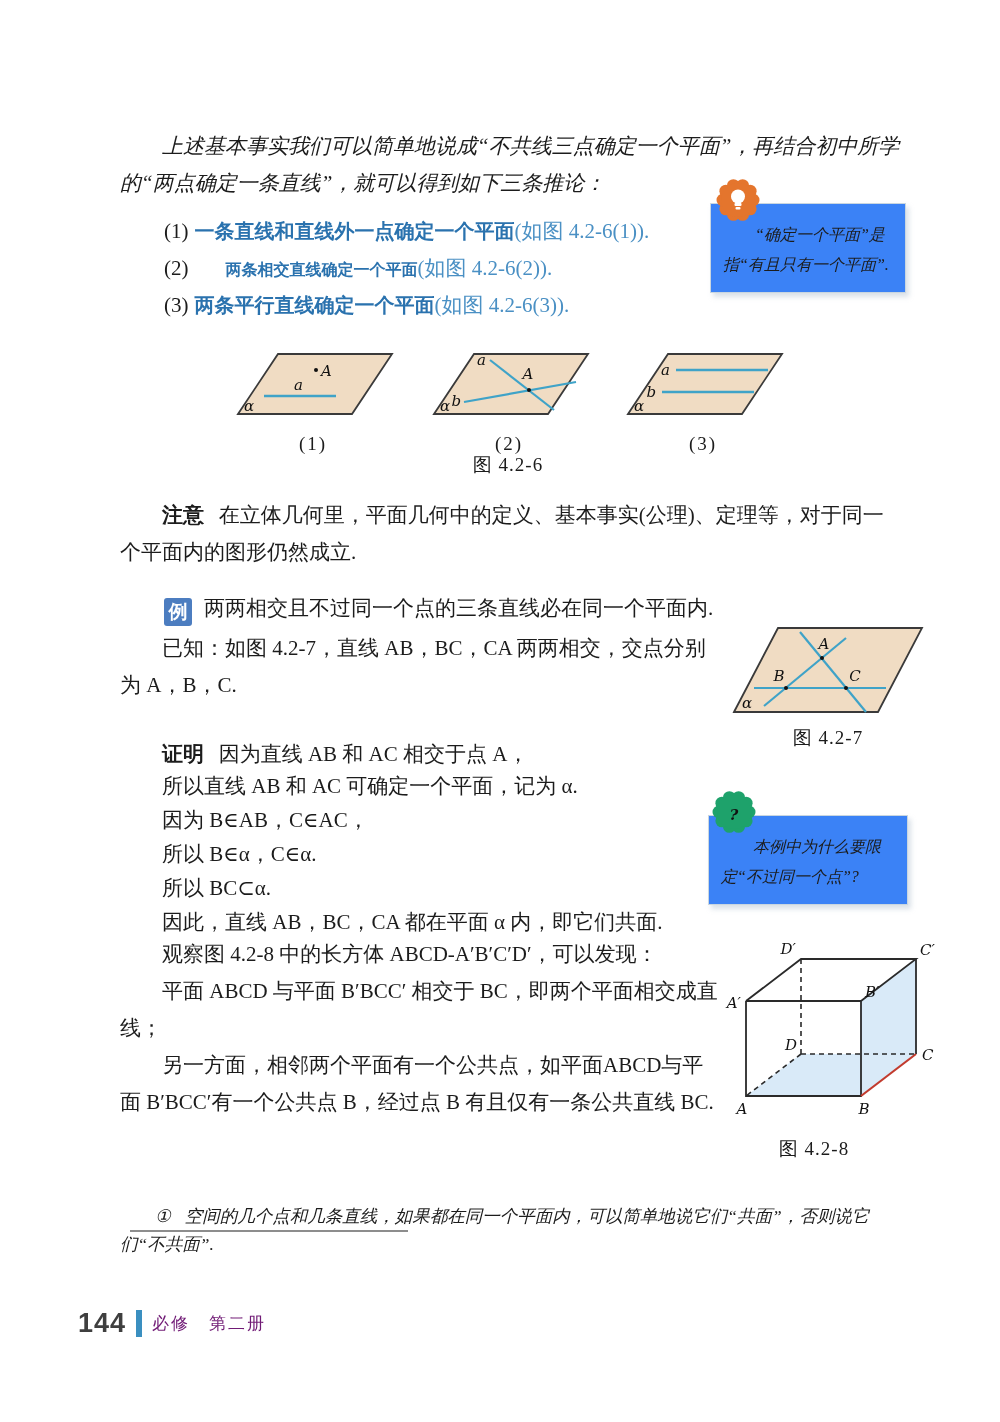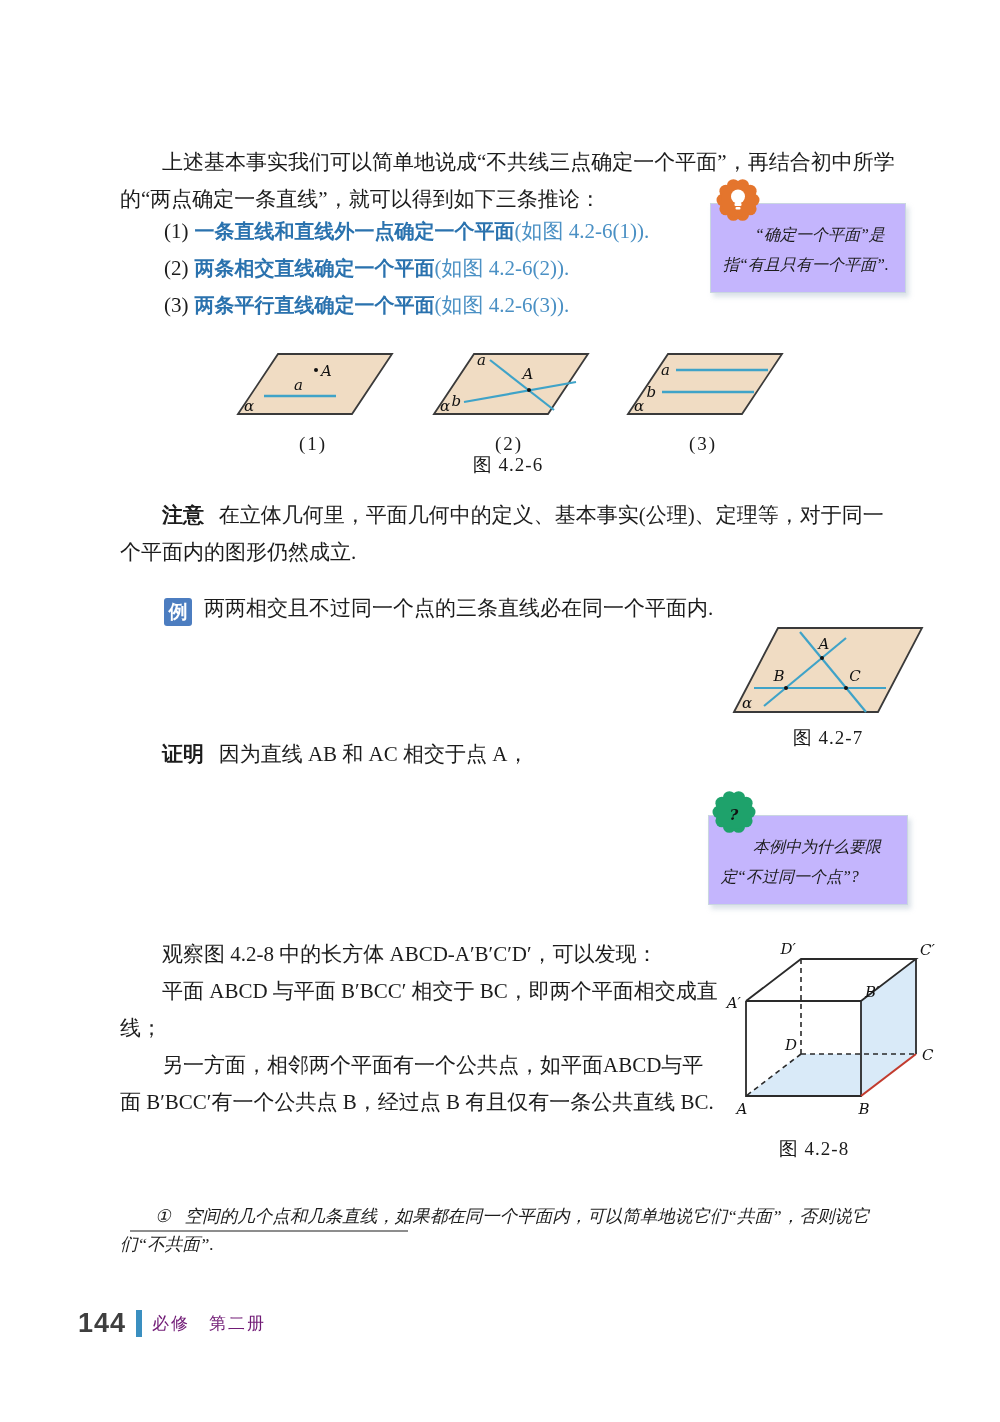--- a/index.html
+++ b/index.html
@@ -8,21 +8,21 @@
   .abs{position:absolute;}
   .body-text{font-size:21px;line-height:37px;}
   .indent{text-indent:2em;}
   p{margin:0;}
   .hei{font-family:"Liberation Sans","DejaVu Sans",sans-serif;font-weight:bold;}
   .blue-bold{color:#2a72ae;font-family:"Liberation Sans","DejaVu Sans",sans-serif;font-weight:bold;}
   .blue-light{color:#4a90c4;}
   .coro-line{height:37px;white-space:nowrap;}
   .coro-num{margin-right:6px;}
   
-  .side-box{background:#c4b5fd;border:1px solid #c9d6e0;box-shadow:3px 4px 5px rgba(150,170,190,.35);
+  .side-box{background:#3b82f6;border:1px solid #c9d6e0;box-shadow:3px 4px 5px rgba(150,170,190,.35);
             padding:16px 12px 12px;font-size:16px;line-height:30px;font-style:italic;}
   .badge-icon{width:44px;height:44px;z-index:3;}
   
   .ex-badge{display:inline-block;width:28px;height:28px;background:#4c7dc0;color:#fff;border-radius:3px;
             font-family:"Liberation Sans","DejaVu Sans",sans-serif;font-weight:bold;font-size:19px;
             line-height:28px;text-align:center;vertical-align:-3px;margin-right:12px;text-indent:0;}
   
   .fig-label{font-size:19px;text-align:center;margin-top:6px;letter-spacing:2px;}
   .fig-caption{font-size:19px;text-align:center;letter-spacing:1px;}
   svg text{font-family:"DejaVu Serif","Liberation Serif",serif;font-style:italic;font-size:15px;fill:#111;}
@@ -34,28 +34,28 @@
   .footer{display:flex;align-items:center;font-family:"Liberation Sans","DejaVu Sans",sans-serif;}
   .footer-num{font-size:27px;font-weight:700;color:#3f3f3f;letter-spacing:1px;}
   .footer-bar{width:6px;height:27px;background:#3a8fc0;margin:0 10px;}
   .footer-label{font-size:17px;color:#701a75;letter-spacing:2px;}
 </style>
 </head>
 <body>
 
 <div class="page">
 
-  <p class="abs body-text indent" style="left:120px;top:144px;width:782px;">上述基本事实我们可以简单地说成“不共线三点确定一个平面”，再结合初中所学的“两点确定一条直线”，就可以得到如下三条推论：</p>
+  <p class="abs body-text indent" style="left:120px;top:128px;width:782px;font-style:italic;">上述基本事实我们可以简单地说成“不共线三点确定一个平面”，再结合初中所学的“两点确定一条直线”，就可以得到如下三条推论：</p>
 
   <div class="abs body-text" style="left:164px;top:213px;">
     <div class="coro-line">
       <span class="coro-num">(1)</span><span class="blue-bold" style="font-size:20px;">一条直线和直线外一点确定一个平面</span><span class="blue-light">(如图 4.2-6(1)).</span>
     </div>
     <div class="coro-line">
-      <span class="coro-num">(2)</span><span class="blue-bold" style="font-size:20px;">两条相交直线确定一个平面</span><span class="blue-light">(如图 4.2-6(2)).</span>
+      <span class="coro-num">(2)</span><span class="blue-bold" style="font-size:16px;margin-left:31px;">两条相交直线确定一个平面</span><span class="blue-light">(如图 4.2-6(2)).</span>
     </div>
     <div class="coro-line">
       <span class="coro-num">(3)</span><span class="blue-bold" style="font-size:20px;">两条平行直线确定一个平面</span><span class="blue-light">(如图 4.2-6(3)).</span>
     </div>
   </div>
 
   <svg class="abs badge-icon" style="left:716px;top:178px;" viewBox="0 0 44 44">
     <g fill="#e4752d">
       <circle cx="37" cy="22" r="6.5"></circle>
         <circle cx="34.1" cy="30.8" r="6.5"></circle>
@@ -116,26 +116,34 @@
   <div class="abs fig-caption" style="left:228px;top:452px;width:560px;">图 4.2-6</div>
 
   <p class="abs body-text indent" style="left:120px;top:496px;width:782px;">
     <span class="hei" style="margin-right:0.7em;">注意</span><span>在立体几何里，平面几何中的定义、基本事实(公理)、定理等，对于同一个平面内的图形仍然成立.</span>
   </p>
 
   <p class="abs body-text" style="left:164px;top:590px;width:740px;">
     <span class="ex-badge">例</span><span>两两相交且不过同一个点的三条直线必在同一个平面内.</span>
   </p>
 
+  <p class="abs body-text indent" style="left:120px;top:630px;width:604px;">已知：如图 4.2-7，直线 AB，BC，CA 两两相交，交点分别为 A，B，C.</p>
 
 
   <p class="abs body-text indent" style="left:120px;top:735px;width:604px;">
     <span class="hei" style="margin-right:0.7em;">证明</span><span>因为直线 AB 和 AC 相交于点 A，</span>
   </p>
 
+  <div class="abs body-text" style="left:120px;top:769px;width:604px;line-height:34px;">
+    <p class="indent">所以直线 AB 和 AC 可确定一个平面，记为 α.</p>
+    <p class="indent">因为 B∈AB，C∈AC，</p>
+    <p class="indent">所以 B∈α，C∈α.</p>
+    <p class="indent">所以 BC⊂α.</p>
+    <p class="indent">因此，直线 AB，BC，CA 都在平面 α 内，即它们共面.</p>
+  </div>
 
   <div class="abs" style="left:728px;top:616px;width:200px;">
     <svg width="200" height="105" viewBox="0 0 200 105">
       <polygon points="6,96 50,12 194,12 150,96" fill="#f0dcc3" stroke="#3a3a3a" stroke-width="1.8"></polygon>
       <line x1="26" y1="72" x2="158" y2="72" stroke="#3fa3c8" stroke-width="2.2"></line>
       <line x1="36" y1="90" x2="118" y2="22" stroke="#3fa3c8" stroke-width="2.2"></line>
       <line x1="72" y1="16" x2="138" y2="96" stroke="#3fa3c8" stroke-width="2.2"></line>
       <circle cx="94" cy="42" r="2" fill="#111"></circle>
       <circle cx="58" cy="72" r="2" fill="#111"></circle>
       <circle cx="118" cy="72" r="2" fill="#111"></circle>

